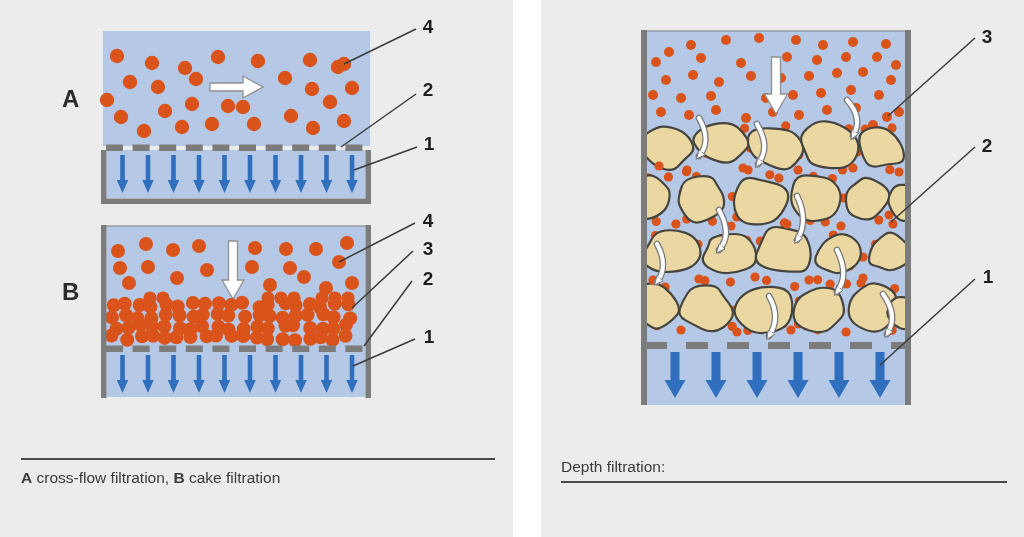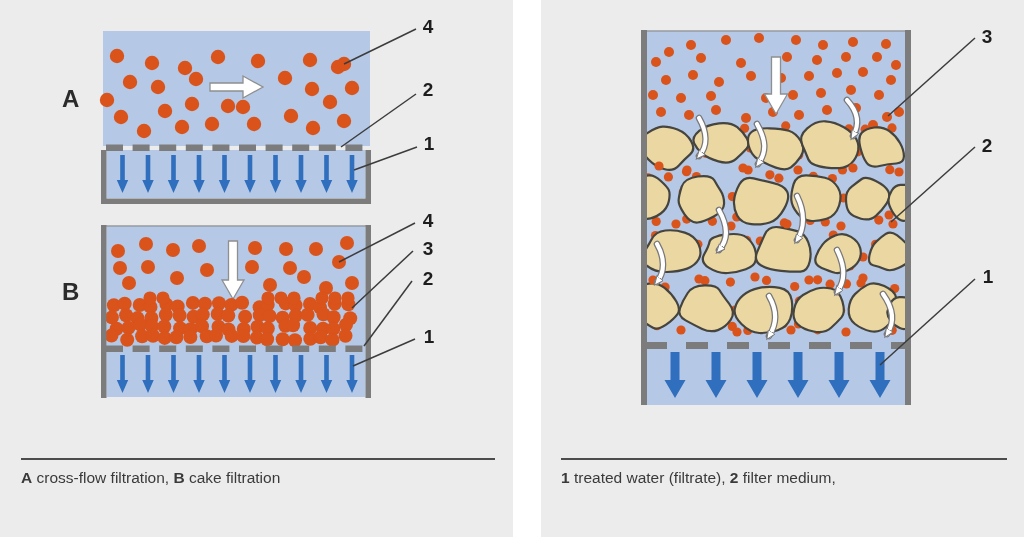--- a/index.html
+++ b/index.html
@@ -532,16 +532,16 @@
         <line class="leader" x1="434" y1="147" x2="350" y2="222"></line>
         <line class="leader" x1="434" y1="279" x2="339" y2="365"></line>
         <text class="co" x="446" y="43">3</text>
         <text class="co" x="446" y="152">2</text>
         <text class="co" x="447" y="283">1</text>
       </g>
     </g>
   </svg>
 
   <div class="caption" style="left:20px;top:458px;width:446px;">
+    <div class="cap-title">Depth filtration:</div>
     <hr class="cap-rule">
-    <div class="cap-line"><span class="b">1</span><span> treated water (filtrate), </span><span class="b">2</span><span> filter medium,</span></div>
   </div>
 </div>
 
 </body></html>

